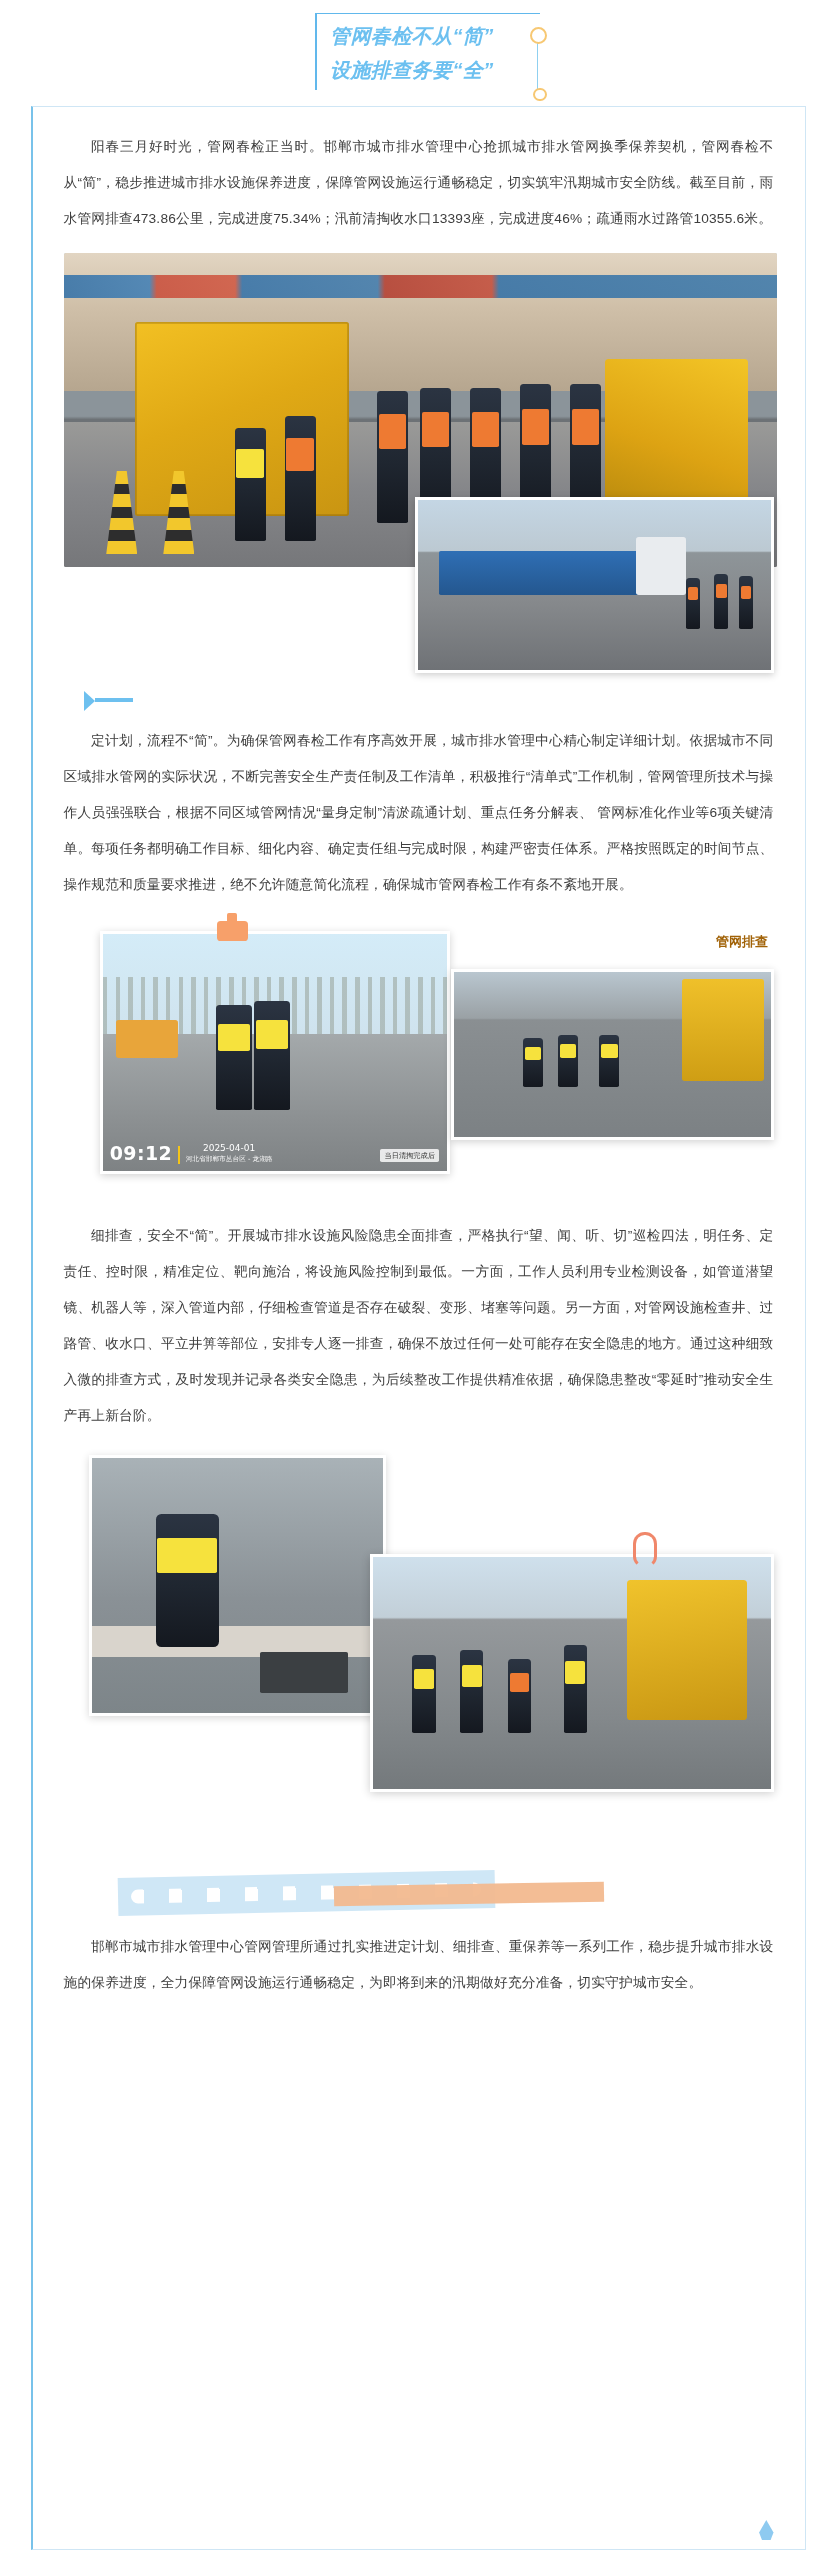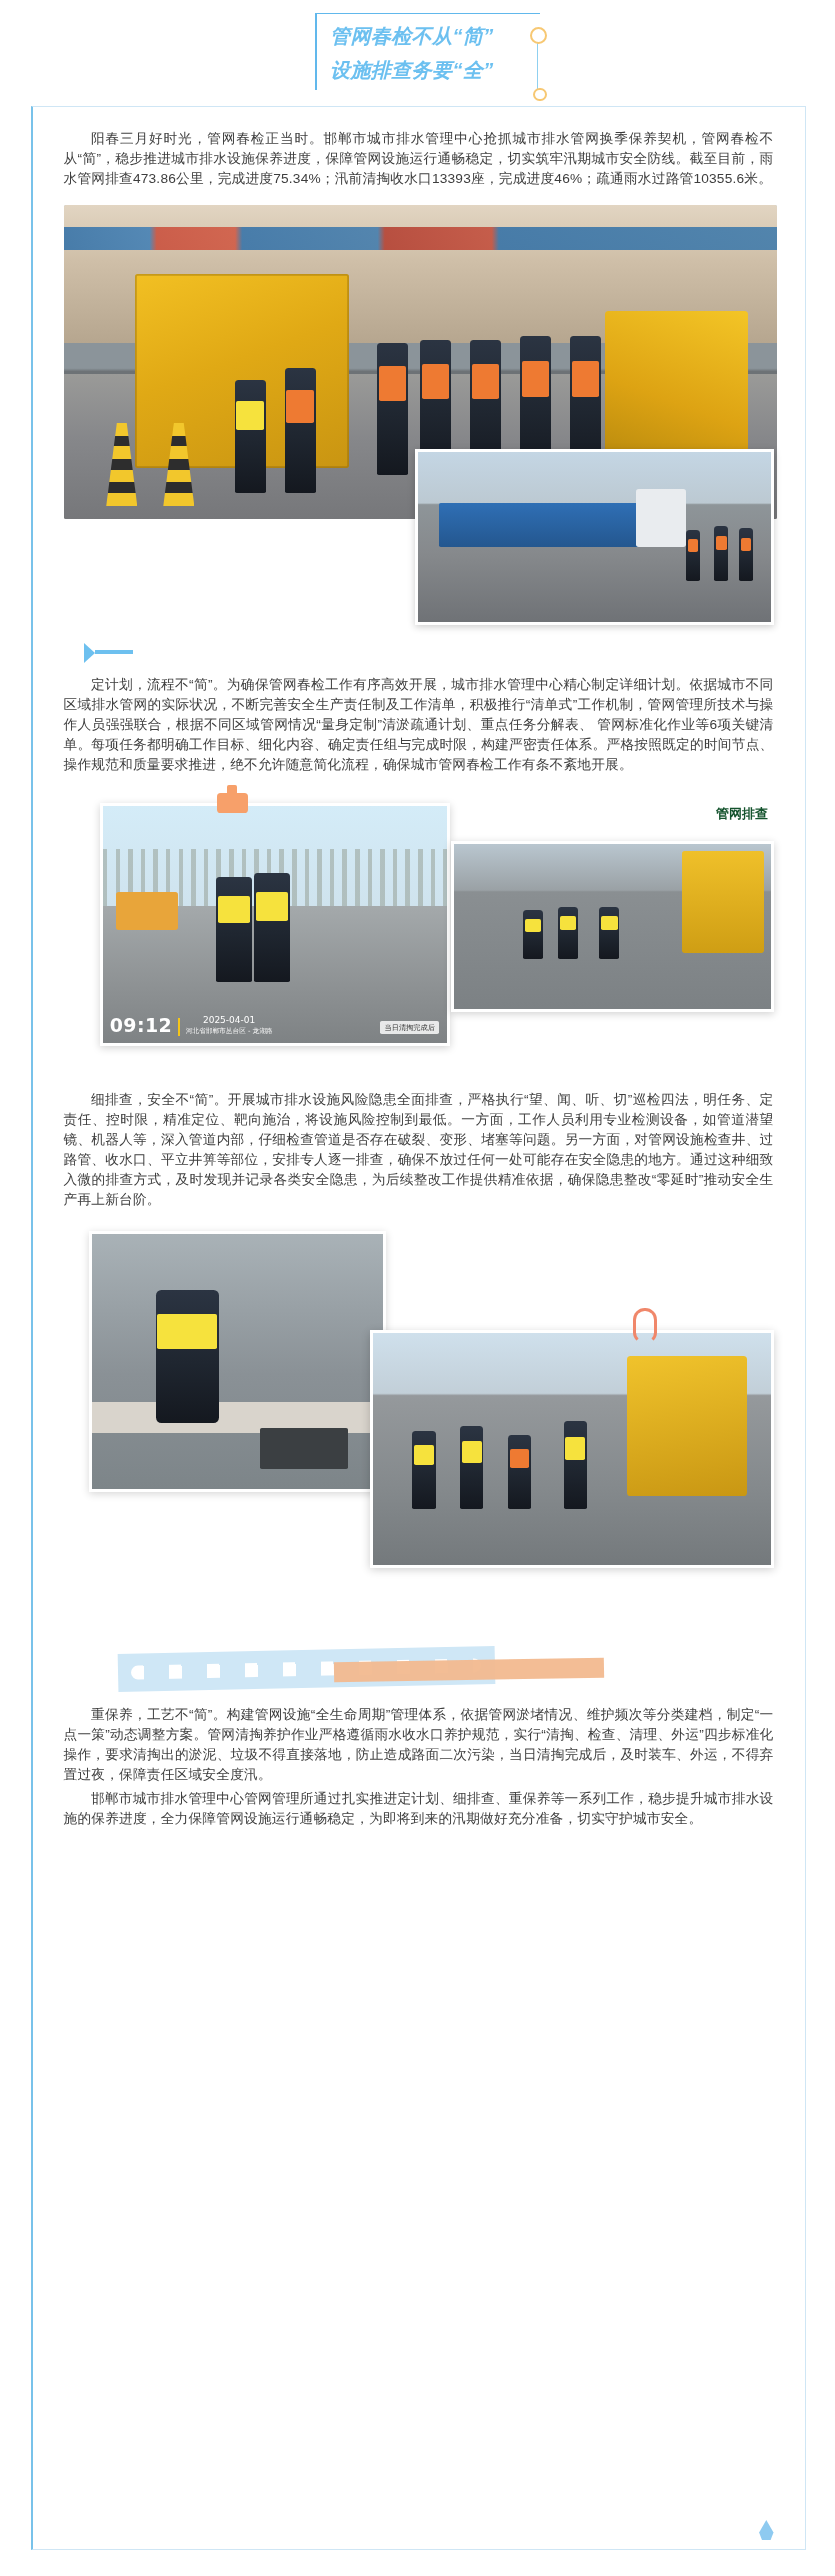--- a/index.html
+++ b/index.html
@@ -89,21 +89,21 @@
     border: 0.9px solid #cfe6f5;
     border-left: 2.7px solid #78c2ea;
     background: #ffffff;
     padding: 21.6px 31px 36px 31px;
     min-height: 2444px;
   }
 
   p.body {
     color: #3e3e3e;
     font-size: 13.7px;
-    line-height: 20px;
+    line-height: 36px;
     text-align: justify;
     text-indent: 2em;
     margin-bottom: 3.6px;
     letter-spacing: 0.2px;
   }
 
   
   .photo-block { position: relative; margin: 16px 0 9px 0; }
 
   .ph { position: relative; overflow: hidden; background: #cdd5dc; }
@@ -220,21 +220,21 @@
 
   .photo4 {
     position:absolute; right:0px; top:43px; width:323px; height:171px;
     border:3.6px solid #fff; box-shadow:0 1.8px 8px rgba(0,0,0,.18);
     background: linear-gradient(180deg,#b9c6cf 0%,#9aa1a5 28%,#8a8f92 29%,#7c8184 100%);
     overflow:hidden;
   }
   .photo4 .yell { position:absolute;right:2%;top:4%;width:26%;height:62%;background:linear-gradient(180deg,#efc02a,#cf9e14);border-radius:2.7px;}
 
   .label-pm {
-    position:absolute; right:5.4px; top:7.2px; font-size:13px; font-weight:bold; color:#14532d;
+    position:absolute; right:5.4px; top:7.2px; font-size:13px; font-weight:bold; color:#a16207;
   }
 
   
   .sec3 { position:relative; margin: 21.6px 0 27px 0; height: 386px; }
   .photo5 {
     position:absolute; left:25px; top:0; width:297px; height:261px;
     border:3.6px solid #fff; box-shadow:0 1.8px 8px rgba(0,0,0,.16);
     background: linear-gradient(180deg,#a9b2b7 0%,#98a0a5 30%,#8a9196 55%,#7d8589 100%);
     overflow:hidden;
   }
@@ -378,19 +378,18 @@
       <div class="worker" style="left:34%;top:44%;height:32%;width:23.4px;"></div>
       <div class="worker hi" style="left:48%;top:38%;height:38%;width:23.4px;"></div>
     </div>
   </div>
 
   <div class="washi">
     <div class="tape"></div>
     <div class="tape2"></div>
   </div>
 
-  <p class="body">重保养，工艺不“简”。构建管网设施“全生命周期”管理体系，依据管网淤堵情况、维护频次等分类建档，制定“一点一策”动态调整方案。管网清掏养护作业严格遵循雨水收水口养护规范，实行“清掏、检查、清理、外运”四步标准化操作，要求清掏出的淤泥、垃圾不得直接落地，防止造成路面二次污染，当日清掏完成后，及时装车、外运，不得弃置过夜，保障责任区域安全度汛。</p>
 
   <p class="body">邯郸市城市排水管理中心管网管理所通过扎实推进定计划、细排查、重保养等一系列工作，稳步提升城市排水设施的保养进度，全力保障管网设施运行通畅稳定，为即将到来的汛期做好充分准备，切实守护城市安全。</p>
 
   <div class="footer-drop"></div>
 </div>
 
 
 </body></html>

